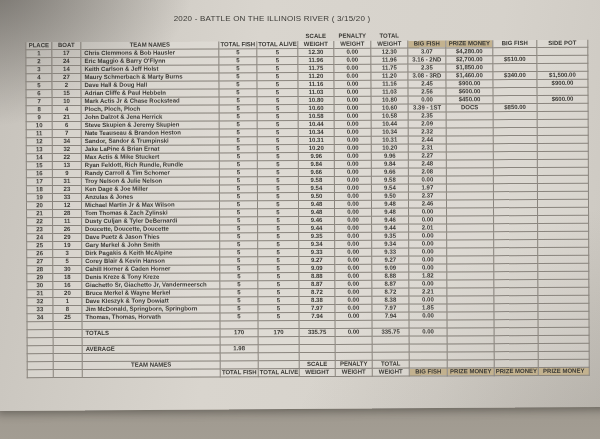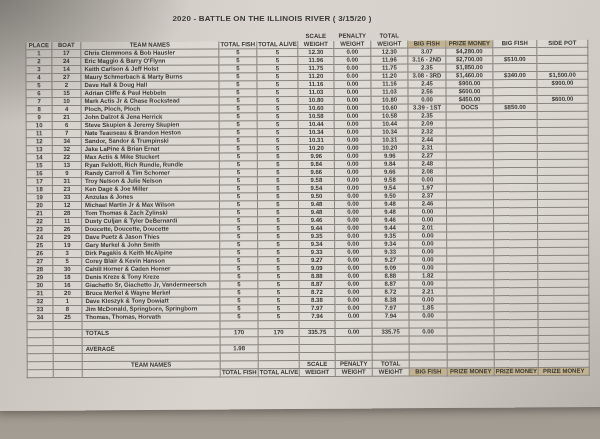--- a/index.html
+++ b/index.html
@@ -13,21 +13,21 @@
     position:absolute;top:-6px;left:-4px;width:610px;height:415px;
     background:
       radial-gradient(ellipse at -2% -4%, rgba(45,42,38,.55), rgba(45,42,38,0) 24%),
       radial-gradient(ellipse at 108% 118%, rgba(95,90,82,.28), rgba(95,90,82,0) 40%),
       linear-gradient(100deg,#c6c2bb 0%,#d9d5ce 40%,#d6d2cb 75%,#ccc8c1 100%);
     transform:rotate(-0.4deg);
     box-shadow:0 3px 8px rgba(40,38,34,.45);
   }
   .title{
     position:absolute;top:14px;left:0;width:544px;text-align:center;
-    font-size:8px;font-weight:700;color:var(--ink);letter-spacing:.2px;
+    font-size:8px;font-weight:400;color:var(--ink);letter-spacing:.2px;
   }
   .tablewrap{position:absolute;top:32px;left:26px;transform:rotate(-0.25deg);}
   table{border-collapse:collapse;table-layout:fixed;width:562px;}
   td{
     border:1px solid var(--line);height:7px;padding:0 1px;
     font-size:6px;line-height:7px;font-weight:700;color:var(--ink);
     text-align:center;overflow:hidden;white-space:nowrap;
     background:rgba(235,232,226,.35);
   }
   tr.pre td{border-color:transparent;background:transparent;}

